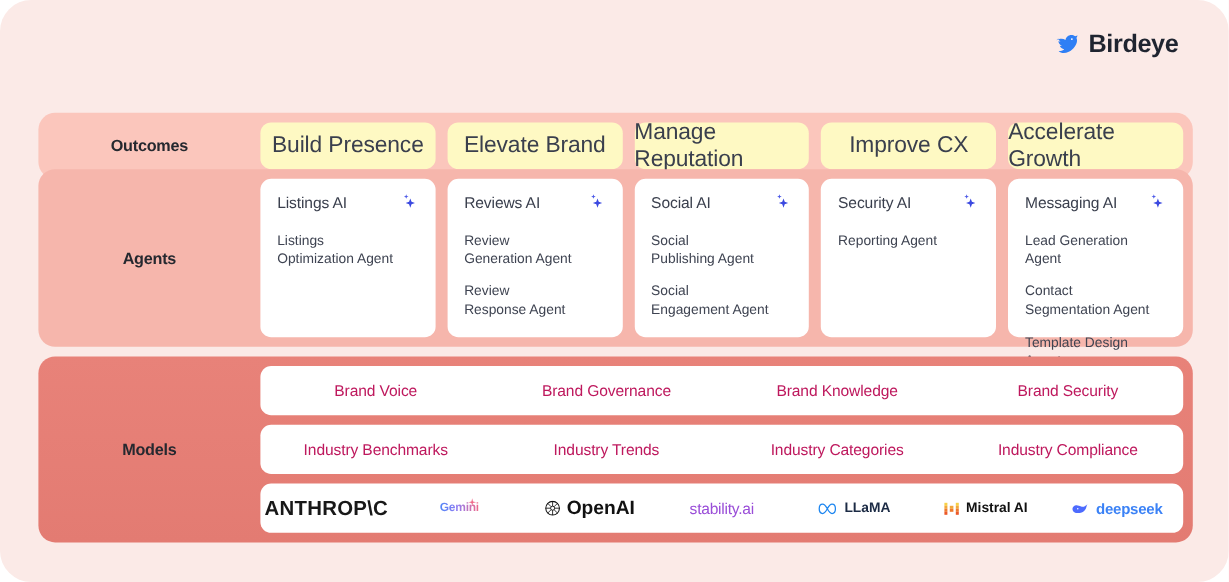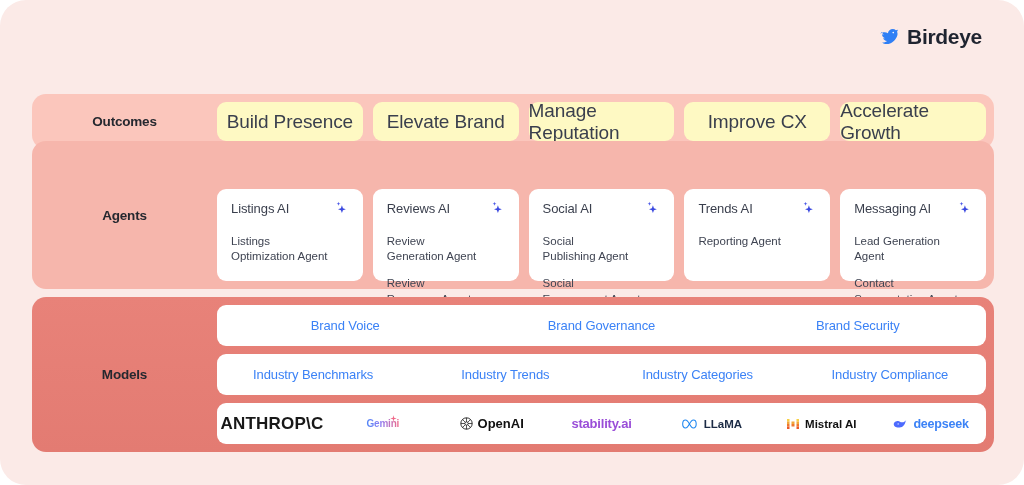--- a/index.html
+++ b/index.html
@@ -111,21 +111,20 @@
   
   .band-agents {
     top: 141px;
     height: 148px;
     background: #f6b6ac;
   }
 
   .band-agents .band-body {
     gap: 10px;
     padding: 8px 8px 8px 0;
-    margin-top: 40px;
   }
 
   .agent-card {
     flex: 1 1 0;
     background: #ffffff;
     border-radius: 9px;
     padding: 12px 14px 10px 14px;
     display: flex;
     flex-direction: column;
   }
@@ -182,21 +181,21 @@
     background: #ffffff;
     border-radius: 9px;
     display: flex;
     align-items: center;
   }
 
   .model-cell {
     flex: 1 1 0;
     text-align: center;
     font-size: 13px;
-    color: #3b82f6;
+    color: #be185d;
     letter-spacing: -0.1px;
   }
 
   
   .vendor-row {
     flex: 1 1 0;
     background: #ffffff;
     border-radius: 9px;
     display: flex;
     align-items: center;
@@ -209,22 +208,22 @@
     justify-content: center;
     gap: 5px;
     font-size: 11.5px;
     font-weight: bold;
   }
 
   .vendor svg { display: block; flex: 0 0 auto; }
 
   .v-anthropic { color: #181818; letter-spacing: 0.2px; font-size: 17px; }
   .v-gemini    { font-size: 10px; font-weight: bold; letter-spacing: -0.2px; }
-  .v-openai    { color: #111111; font-size: 13px; }
-  .v-stability { color: #9a4ed8; font-size: 13px; font-weight: bold; letter-spacing: -0.2px; }
+  .v-openai    { color: #111111; font-size: 16px; }
+  .v-stability { color: #9a4ed8; font-size: 13px; font-weight: normal; letter-spacing: -0.2px; }
   .v-llama     { color: #1c2b45; font-size: 11.5px; }
   .v-mistral   { color: #111111; font-size: 11.5px; }
   .v-deepseek  { color: #3b82f6; font-size: 12.5px; font-weight: bold; letter-spacing: -0.2px; }
 </style>
 </head>
 <body>
 
 <div class="page">
 
   <div class="header">
@@ -287,21 +286,21 @@
           </svg>
         </div>
         <div class="agent-sub" style="white-space:pre-line">Social
 Publishing Agent</div>
         <div class="agent-sub" style="white-space:pre-line">Social
 Engagement Agent</div>
       </div>
 
       <div class="agent-card">
         <div class="agent-head">
-          <span class="agent-title">Trends AI</span>
+          <span class="agent-title">Security AI</span>
           <svg class="sparkle-icon" viewBox="0 0 24 24">
             <path d="M14 7.5l1.45 4.05L19.5 13l-4.05 1.45L14 18.5l-1.45-4.05L8.5 13l4.05-1.45z" fill="#3b49e0"></path>
             <path d="M9.2 2.6l.72 2.0 2.0.72-2.0.72-.72 2.0-.72-2.0-2.0-.72 2.0-.72z" fill="#4f5ce8"></path>
           </svg>
         </div>
         <div class="agent-sub" style="white-space:pre-line">Reporting Agent</div>
       </div>
 
       <div class="agent-card">
         <div class="agent-head">
@@ -320,20 +319,21 @@
     </div>
   </div>
 
   <div class="band band-models">
     <div class="band-label">Models</div>
     <div class="models-body">
 
       <div class="model-row">
         <div class="model-cell">Brand Voice</div>
         <div class="model-cell">Brand Governance</div>
+        <div class="model-cell">Brand Knowledge</div>
         <div class="model-cell">Brand Security</div>
       </div>
 
       <div class="model-row">
         <div class="model-cell">Industry Benchmarks</div>
         <div class="model-cell">Industry Trends</div>
         <div class="model-cell">Industry Categories</div>
         <div class="model-cell">Industry Compliance</div>
       </div>
 

